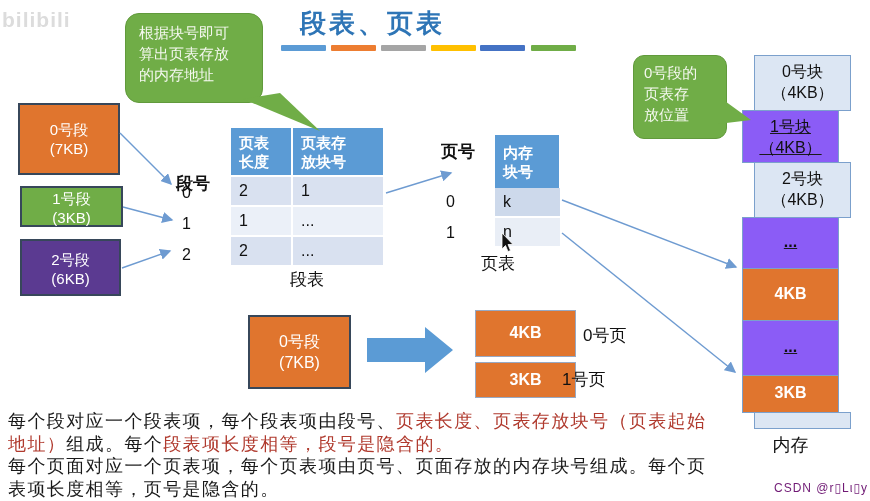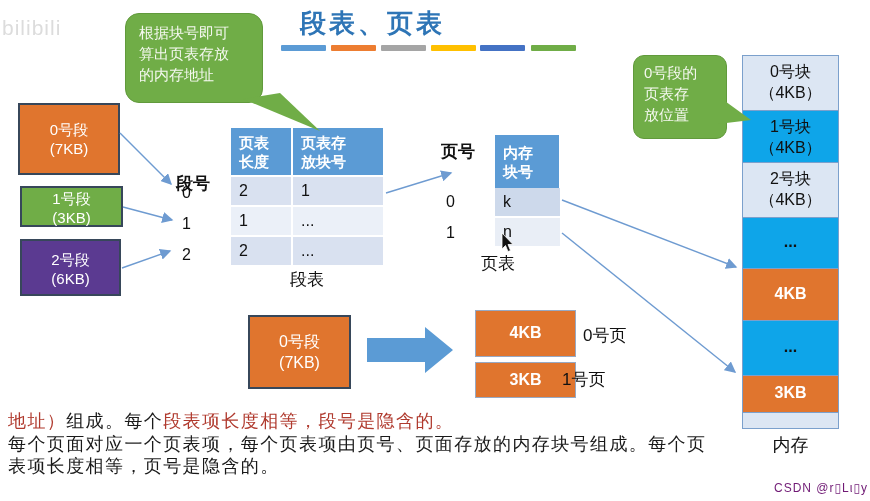--- a/index.html
+++ b/index.html
@@ -2,21 +2,21 @@
 <html><head>
 <meta charset="utf-8">
 <style>
   html,body{margin:0;padding:0;background:#ffffff;}
   .canvas{
     position:relative;width:870px;height:501px;background:#ffffff;overflow:hidden;
     font-family:"Liberation Sans","DejaVu Sans",sans-serif;color:#1a1a1a;
   }
   .abs{position:absolute;}
   
-  .wm-tl{left:2px;top:16px;font-size:21px;font-weight:normal;color:#dcdcdc;filter:blur(0.6px);letter-spacing:1px;}
+  .wm-tl{left:2px;top:8px;font-size:21px;font-weight:bold;color:#dcdcdc;filter:blur(0.6px);letter-spacing:1px;}
   
   .title{left:300px;top:6px;width:270px;text-align:left;font-size:26px;font-weight:bold;color:#2E75B6;letter-spacing:3px;}
   .bar{top:45px;height:6px;width:45px;border-radius:1px;}
   
   .bubble{background:#70AD47;border:1px solid #619A3C;border-radius:14px;color:#F4F8EF;font-size:15px;line-height:21px;}
   .bubble-left{left:125px;top:13px;width:138px;height:90px;padding:8px 0 0 13px;box-sizing:border-box;}
   .bubble-right{left:633px;top:55px;width:94px;height:84px;padding:6px 0 0 10px;box-sizing:border-box;border-radius:11px;}
   
   .segbox{box-sizing:border-box;border:2px solid #37475A;color:#ffffff;text-align:center;font-size:15px;line-height:19px;}
   .segbox .nm{margin-top:0;}
@@ -28,22 +28,22 @@
   .thcell{background:#5B9BD5;color:#ffffff;font-size:15px;font-weight:bold;line-height:19px;box-sizing:border-box;padding:5px 0 0 8px;}
   .tdcell{font-size:16px;color:#111;box-sizing:border-box;padding:5px 0 0 8px;}
   .rowA{background:#D9E1F0;}
   .rowB{background:#EBF0F8;}
   
   .pagebox{box-sizing:border-box;background:#E0752E;border:1.5px solid #97A9C4;color:#fff;
            font-weight:bold;font-size:16px;text-align:center;}
   .arrowlabel{font-size:16px;color:#C9DDF1;font-weight:bold;letter-spacing:2px;}
   
   .memblock{left:742px;width:97px;box-sizing:border-box;border:1px solid #7BA0CC;text-align:center;}
-  .mem-light{background:#DCE6F3;}
-  .mem-mid{background:#0ea5e9;}
+  .mem-light{background:#DCE6F3;margin-left:12px;}
+  .mem-mid{background:#8b5cf6;text-decoration:underline;}
   .mem-orange{background:#E0752E;}
   .memblock .two{font-size:16px;line-height:21px;color:#111;padding-top:5px;}
   .memblock .one{font-size:16px;font-weight:bold;color:#111;}
   .mem-orange .one{color:#ffffff;}
   
   .notes{left:8px;top:410px;width:760px;font-size:18px;line-height:22.5px;letter-spacing:1.4px;color:#1a1a1a;}
   .red{color:#B03A2E;}
   
   .wm-br{left:774px;top:481px;font-size:12px;color:#701a75;letter-spacing:1px;}
   svg.overlay{position:absolute;left:0;top:0;pointer-events:none;}
@@ -163,20 +163,21 @@
   </div>
   <div class="abs memblock mem-orange" style="top:375px;height:38px;line-height:34px;">
     <span class="one">3KB</span>
   </div>
   <div class="abs memblock mem-light" style="top:412px;height:17px;">
     <span class="one"></span>
   </div>
   <div class="abs caption" style="left:742px;top:433px;width:97px;font-size:18px;">内存</div>
 
   <div class="abs notes">
+    <div><span>每个段对应一个段表项，每个段表项由段号、</span><span class="red">页表长度、页表存放块号（页表起始</span></div>
     <div><span class="red">地址）</span><span>组成。每个</span><span class="red">段表项长度相等，段号是隐含的。</span></div>
     <div><span>每个页面对应一个页表项，每个页表项由页号、页面存放的内存块号组成。每个页</span></div>
     <div><span>表项长度相等，页号是隐含的。</span></div>
   </div>
 
   <svg class="overlay" width="870" height="501" viewBox="0 0 870 501">
     <defs>
       <marker id="ah" markerWidth="9" markerHeight="8" refX="7" refY="4" orient="auto">
         <path d="M0,0 L8,4 L0,8 z" fill="#6E9BD1"></path>
       </marker>

